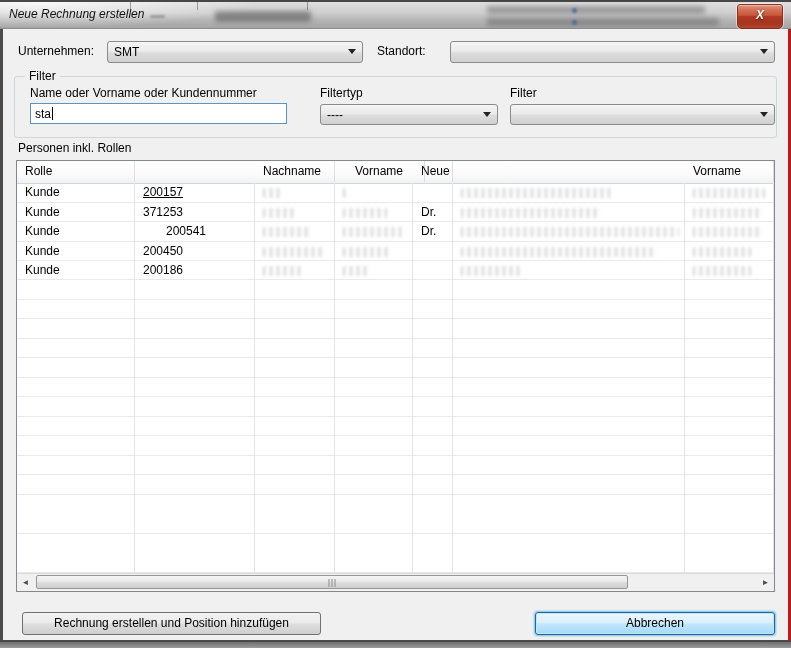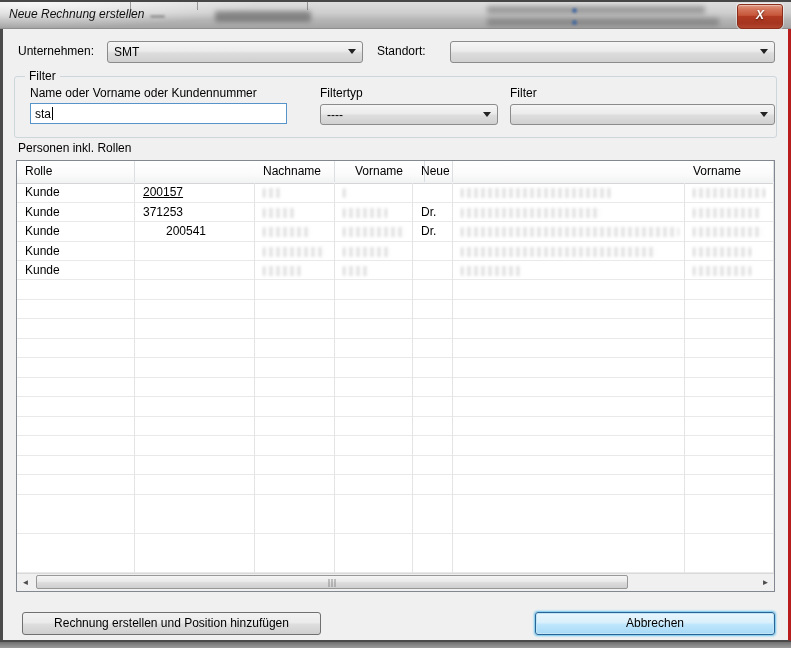--- a/index.html
+++ b/index.html
@@ -204,36 +204,38 @@
             <div class="tcell" style="left: 396px; width: 40px;">Dr.</div>
             <div class="tcell" style="left: 436px; width: 232px;">
               <div class="redact" style="left: 8px; width: 218px;"></div>
             </div>
             <div class="tcell" style="left: 668px; width: 89px;">
               <div class="redact" style="left: 8px; width: 70px;"></div>
             </div>
           </div>
           <div class="trow" style="top: 58.5px;">
             <div class="tcell" style="left: 0px; width: 118px;">Kunde</div>
+            <div class="tcell" style="left: 118px; width: 120px;">200450</div>
             <div class="tcell" style="left: 238px; width: 80px;">
               <div class="redact" style="left: 8px; width: 62px;"></div>
             </div>
             <div class="tcell" style="left: 318px; width: 78px;">
               <div class="redact" style="left: 8px; width: 48px;"></div>
             </div>
             <div class="tcell" style="left: 396px; width: 40px;"></div>
             <div class="tcell" style="left: 436px; width: 232px;">
               <div class="redact" style="left: 8px; width: 195px;"></div>
             </div>
             <div class="tcell" style="left: 668px; width: 89px;">
               <div class="redact" style="left: 8px; width: 58px;"></div>
             </div>
           </div>
           <div class="trow" style="top: 78px;">
             <div class="tcell" style="left: 0px; width: 118px;">Kunde</div>
+            <div class="tcell" style="left: 118px; width: 120px;">200186</div>
             <div class="tcell" style="left: 238px; width: 80px;">
               <div class="redact" style="left: 8px; width: 38px;"></div>
             </div>
             <div class="tcell" style="left: 318px; width: 78px;">
               <div class="redact" style="left: 8px; width: 26px;"></div>
             </div>
             <div class="tcell" style="left: 396px; width: 40px;"></div>
             <div class="tcell" style="left: 436px; width: 232px;">
               <div class="redact" style="left: 8px; width: 60px;"></div>
             </div>

